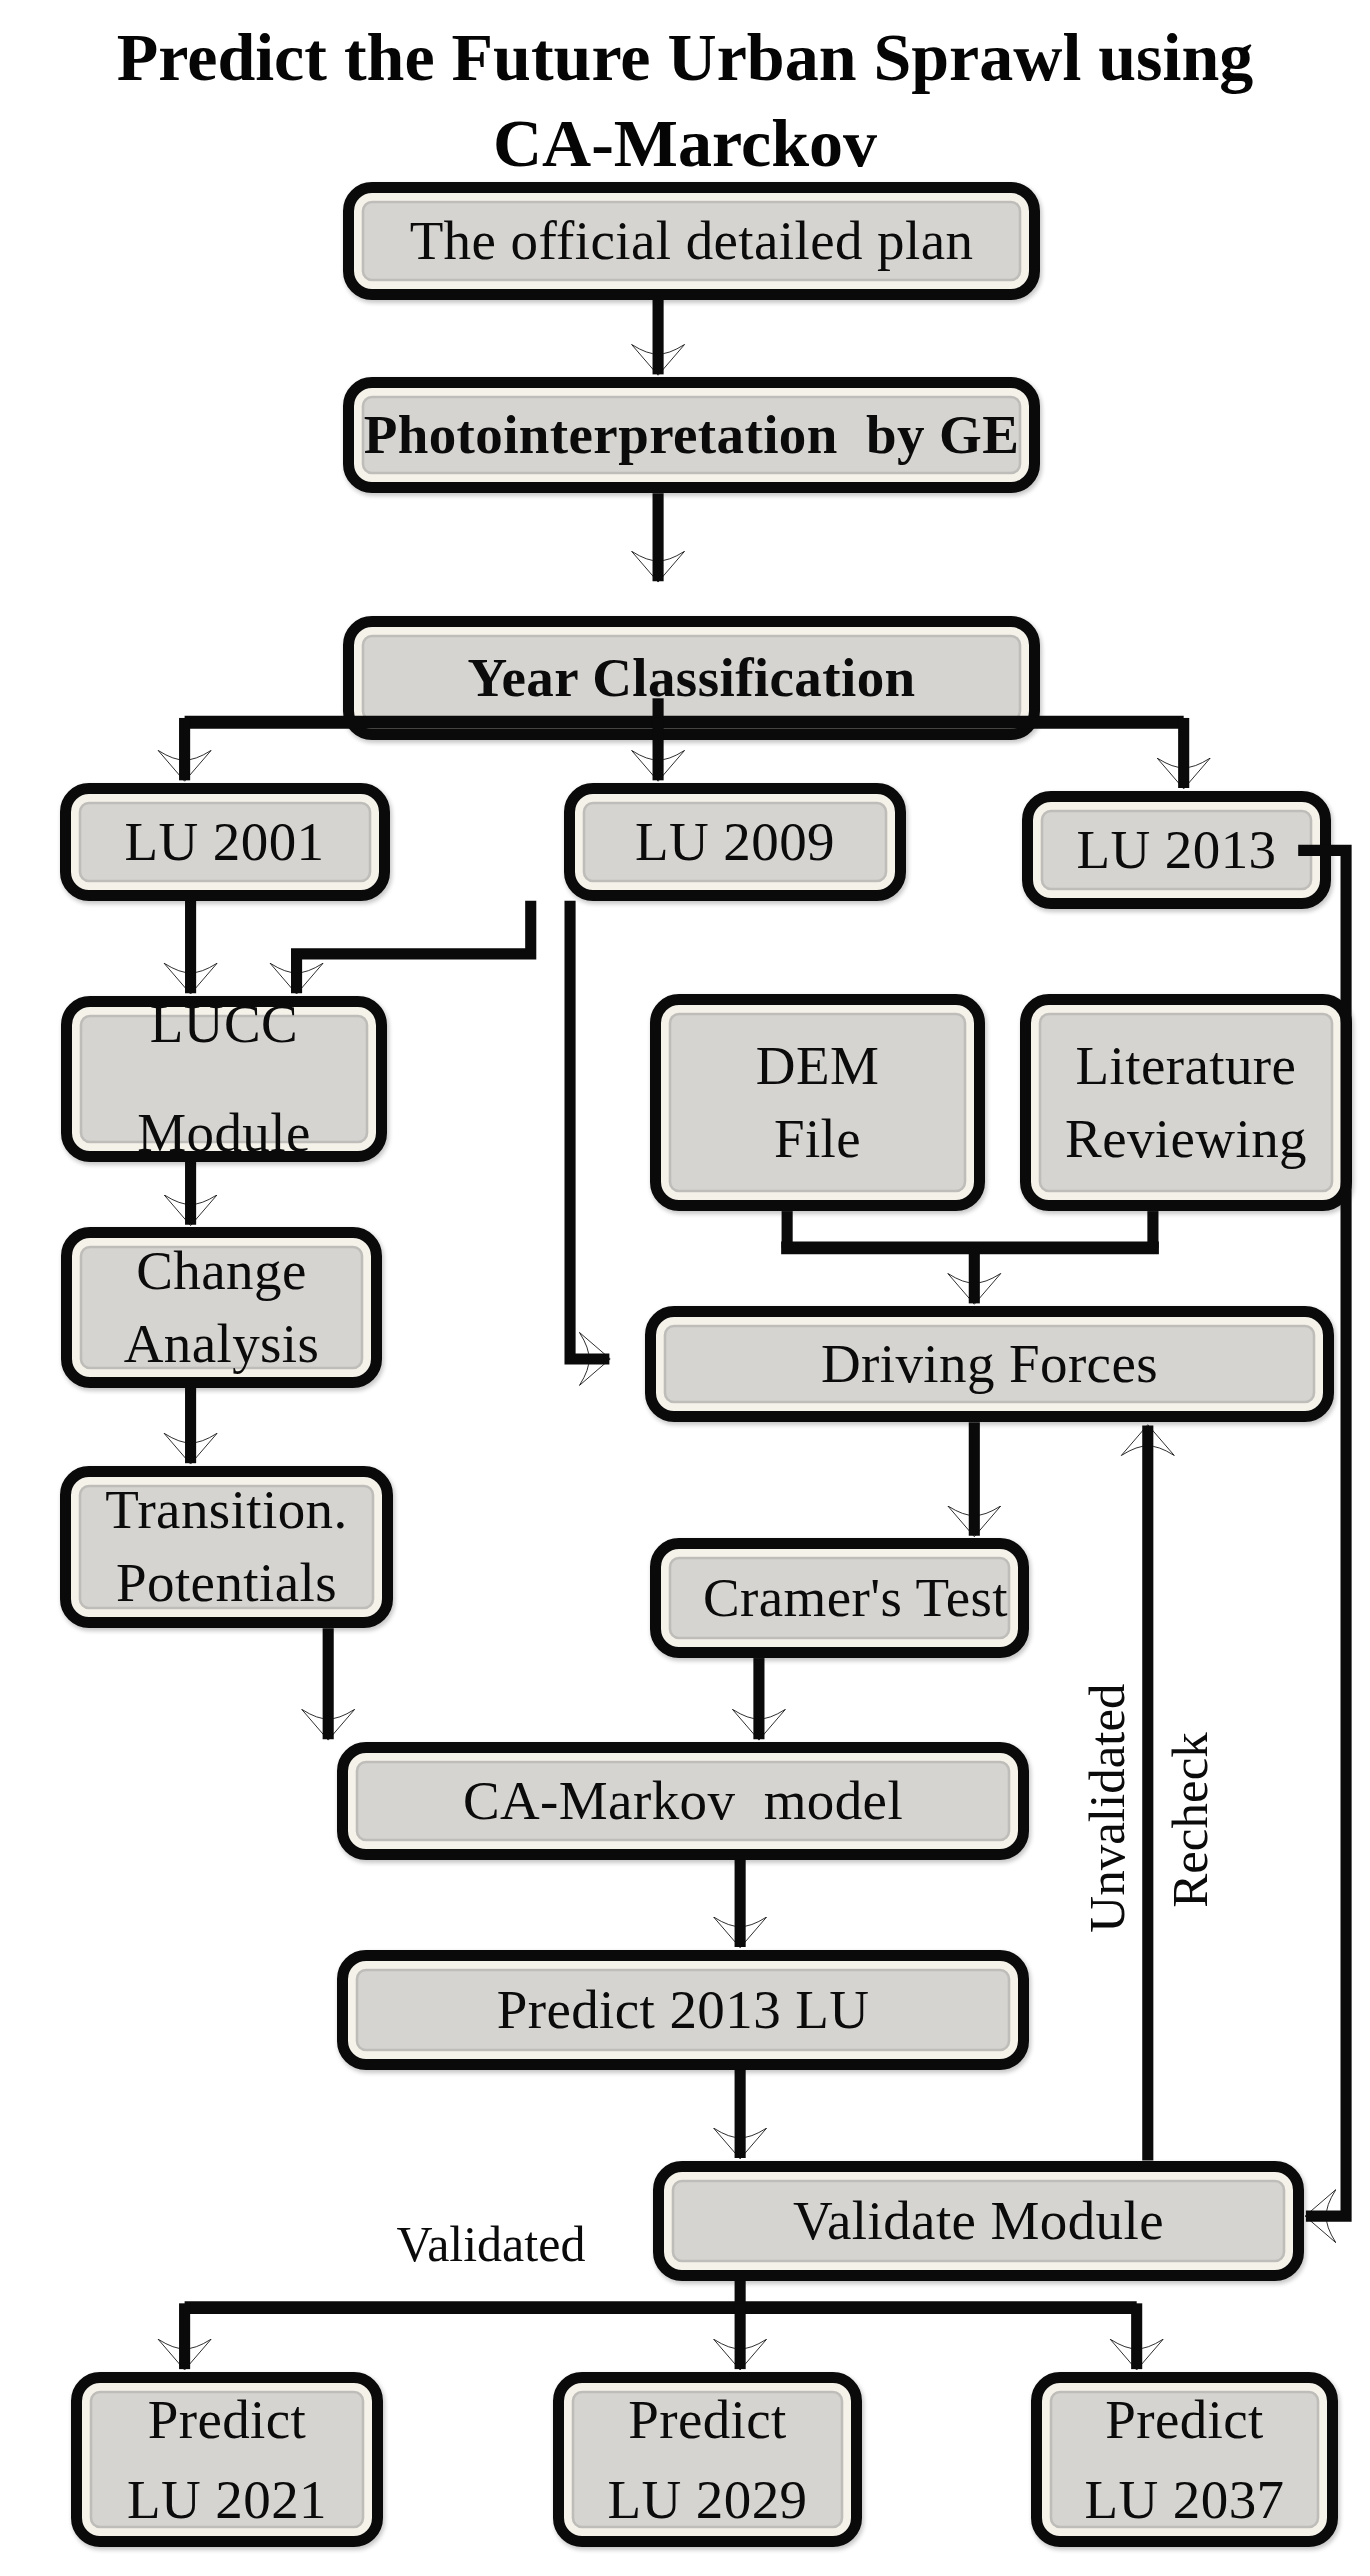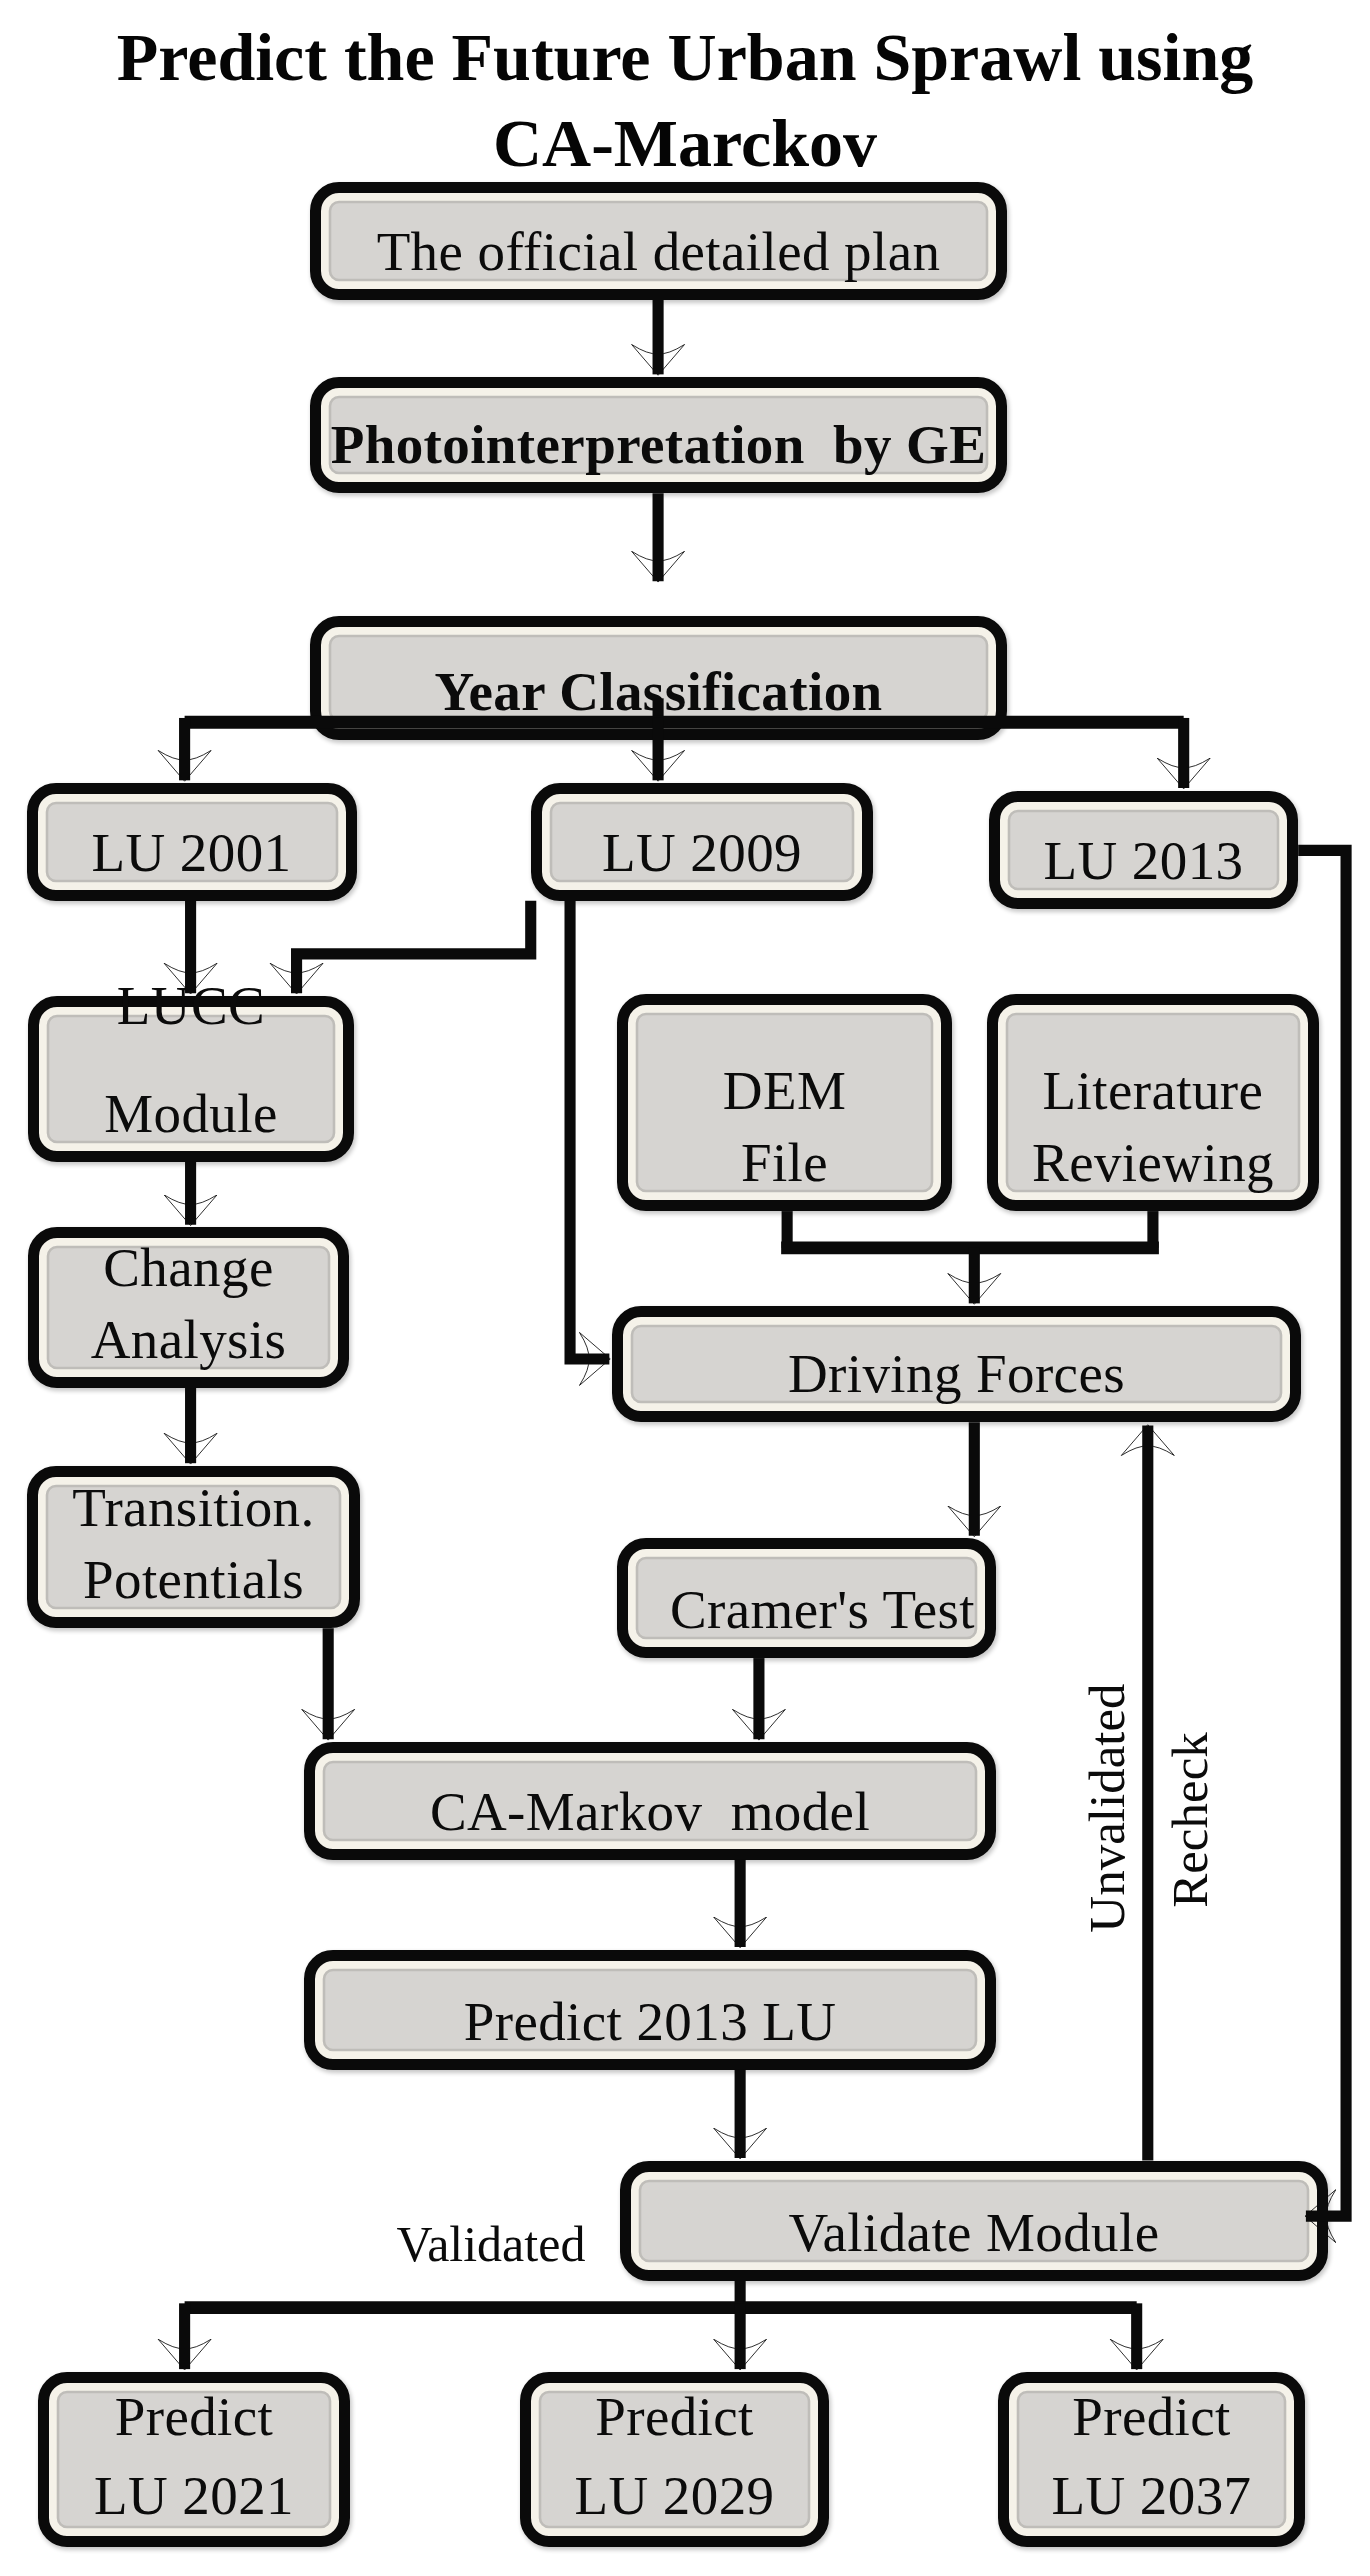--- a/index.html
+++ b/index.html
@@ -13,22 +13,23 @@
   }
   #title span{display:block;}
   .node{
     position:absolute;box-sizing:border-box;
     border:11px solid var(--box-border,#0a0a0a);
     border-radius:29px;
     background:var(--box-fill,#d6d4d1);
     box-shadow:inset 0 0 0 7.7px var(--box-inner-ring,#f5f2e9),
                inset 0 0 0 10.3px rgba(90,88,80,0.18),
                1.7px 2.6px 4.3px rgba(0,0,0,0.22);
-    display:flex;flex-direction:column;align-items:center;justify-content:flex-end;
+    display:flex;flex-direction:column;align-items:center;justify-content:center;
     text-align:center;
+    margin-left:33px;
   }
   .node-label{
     display:block;font-size:55px;line-height:1.32;letter-spacing:0.4px;
     white-space:pre;color:#0b0b0b;
   }
   .node.tall .node-label{line-height:1.45;}
   #edges{position:absolute;left:0;top:0;width:1370px;height:2576px;pointer-events:none;}
   #edges path{stroke:var(--line,#0a0a0a);fill:none;}
   .w13{stroke-width:13px;}
   .w15{stroke-width:15px;}
@@ -108,21 +109,21 @@
   </div>
 
   <div class="node" style="left:304px;top:1742px;width:692px;height:118px;">
     <span class="node-label">CA-Markov  model</span>
   </div>
 
   <div class="node" style="left:304px;top:1950px;width:692px;height:120px;">
     <span class="node-label">Predict 2013 LU</span>
   </div>
 
-  <div class="node" style="left:620px;top:2161px;width:708px;height:120px;">
+  <div class="node" style="left:620px;top:2161px;width:651px;height:120px;">
     <span class="node-label">Validate Module</span>
   </div>
 
   <div class="node tall" style="left:38px;top:2372px;width:312px;height:175px;">
     <span class="node-label">Predict</span>
     <span class="node-label">LU 2021</span>
   </div>
 
   <div class="node tall" style="left:520px;top:2372px;width:309px;height:175px;">
     <span class="node-label">Predict</span>

